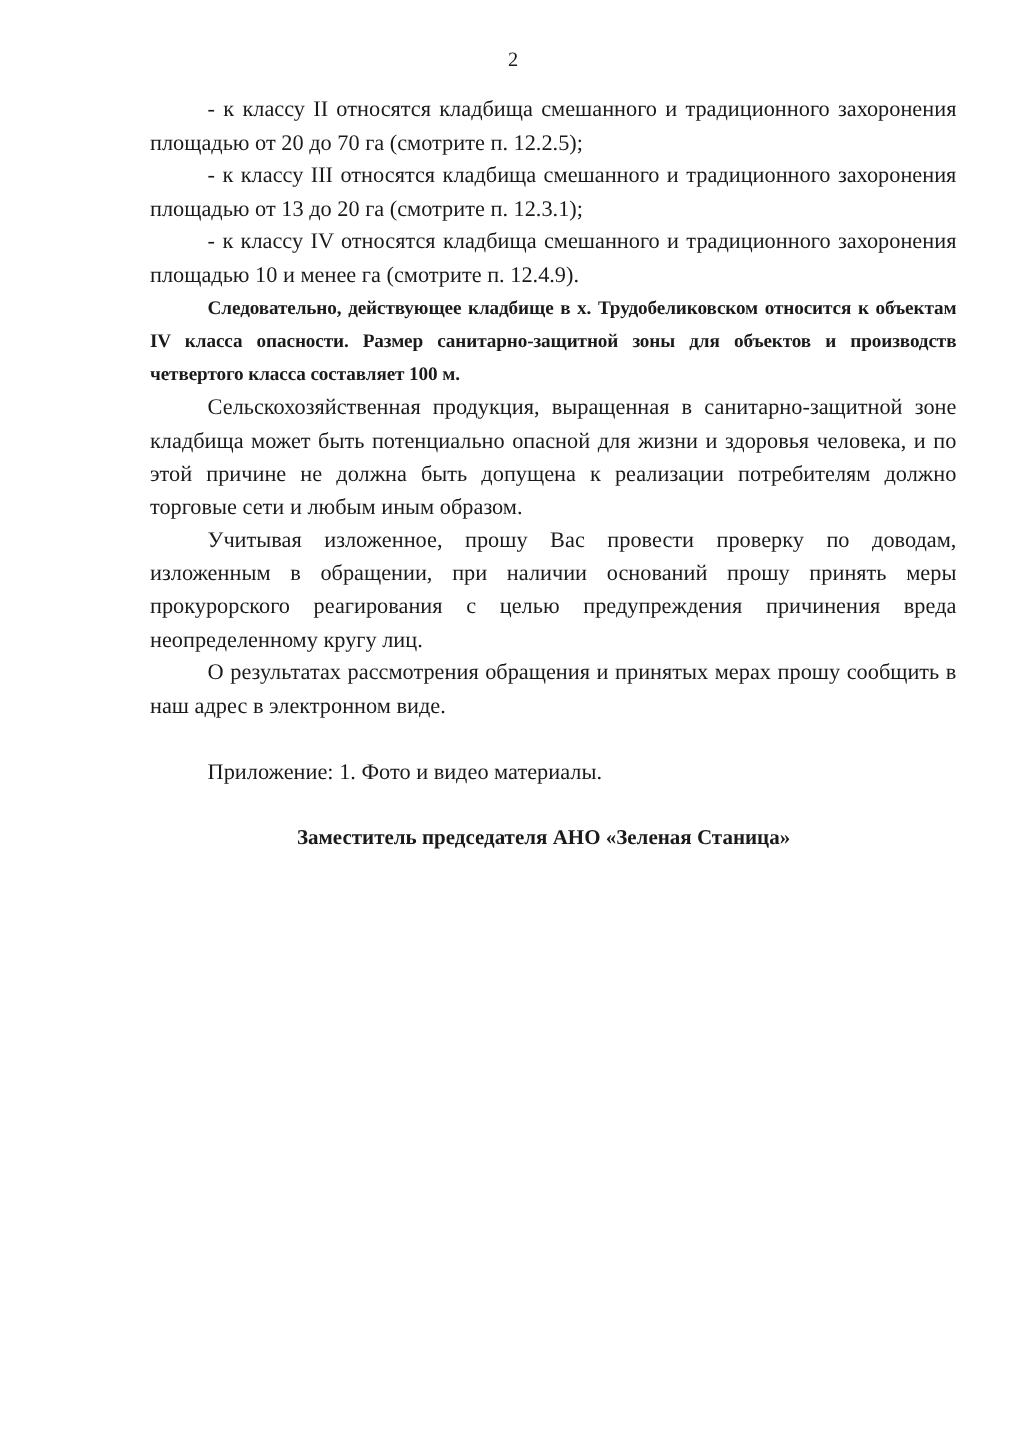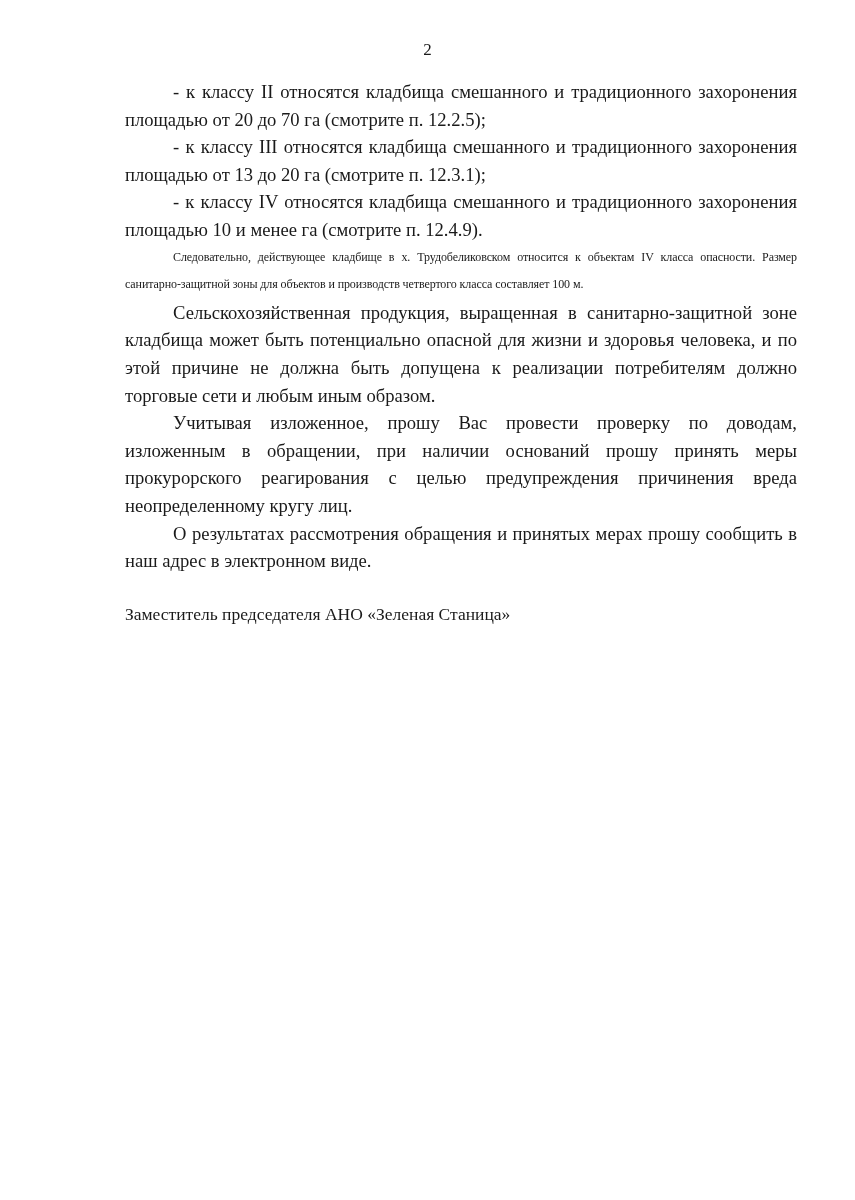--- a/index.html
+++ b/index.html
@@ -38,32 +38,33 @@
       width: 672px;
       font-size: 18.6px;
       line-height: 27.6px;
     }
     .para {
       margin: 0;
       text-align: justify;
       text-indent: 48px;
     }
     .para.bold {
-      font-weight: normal;
-      font-size: 12px;
+      font-weight: bold;
+      font-size: 16px;
       letter-spacing: -0.1px;
     }
     .attachment {
       margin: 28px 0 0 0;
       text-indent: 48px;
       text-align: left;
     }
     .signature-title {
       margin: 26px 0 0 0;
-      font-weight: normal;
+      text-align: center;
+      font-weight: bold;
       font-size: 17.5px;
       padding-right: 16px;
     }
     .signature-line {
       margin: 22px 0 0 0;
       text-align: center;
       font-weight: bold;
       font-size: 18.6px;
       padding-right: 16px;
     }
@@ -76,16 +77,17 @@
 
   <div class="body-text">
     <p class="para">- к классу II относятся кладбища смешанного и традиционного захоронения площадью от 20 до 70 га (смотрите п. 12.2.5);</p>
     <p class="para">- к классу III относятся кладбища смешанного и традиционного захоронения площадью от 13 до 20 га (смотрите п. 12.3.1);</p>
     <p class="para">- к классу IV относятся кладбища смешанного и традиционного захоронения площадью 10 и менее га (смотрите п. 12.4.9).</p>
     <p class="para bold">Следовательно, действующее кладбище в х. Трудобеликовском относится к объектам IV класса опасности. Размер санитарно-защитной зоны для объектов  и производств четвертого класса составляет 100 м.</p>
     <p class="para">Сельскохозяйственная продукция, выращенная в санитарно-защитной зоне кладбища может быть потенциально опасной для жизни и здоровья человека, и по этой причине не должна быть допущена к реализации потребителям должно торговые сети и любым иным образом.</p>
     <p class="para">Учитывая изложенное, прошу Вас провести проверку по доводам, изложенным в обращении, при наличии оснований прошу принять меры прокурорского реагирования с целью предупреждения причинения вреда неопределенному кругу лиц.</p>
     <p class="para">О результатах рассмотрения обращения и принятых мерах прошу сообщить в наш адрес в электронном виде.</p>
 
+    <p class="attachment">Приложение: 1. Фото и видео материалы.</p>
 
     <p class="signature-title">Заместитель председателя АНО «Зеленая Станица»</p>
   </div>
 </div>
 
 </body></html>

